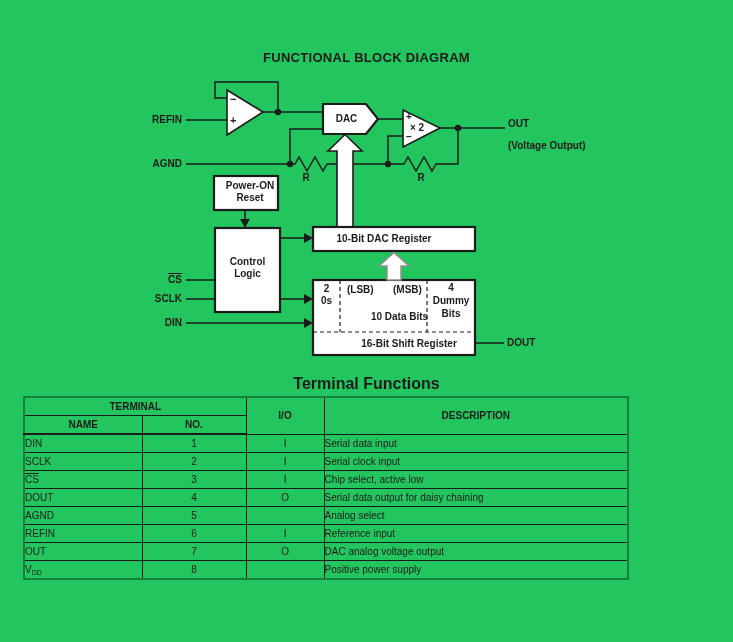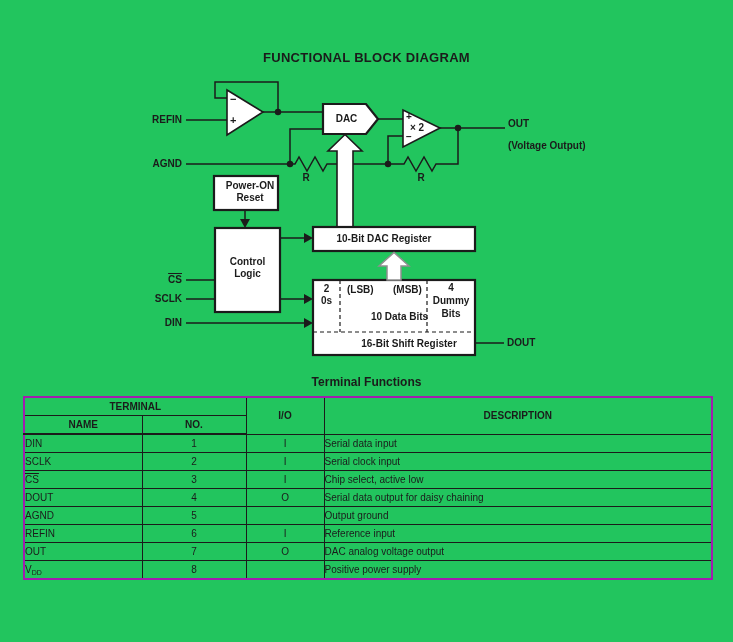--- a/index.html
+++ b/index.html
@@ -5,25 +5,25 @@
   html,body{margin:0;padding:0;background:#fff;}
   .canvas{position:relative;width:733px;height:642px;background:#22c55e;overflow:hidden;
           font-family:"Liberation Sans",sans-serif;color:#1b1b1b;}
   svg.wires{position:absolute;left:0;top:0;}
   .lbl{position:absolute;font-weight:bold;font-size:10px;line-height:12px;white-space:nowrap;}
   .left-lbl{left:122px;width:60px;text-align:right;}
   .ctr{text-align:center;}
   .diagram-title{position:absolute;left:0;right:0;top:50px;text-align:center;
                  font-weight:bold;font-size:13px;letter-spacing:.3px;}
   .table-title{position:absolute;left:0;right:0;top:375px;text-align:center;
-               font-weight:bold;font-size:12px;}
+               font-weight:bold;font-size:16px;}
   .ovl{text-decoration:overline;}
   .sub{font-size:7px;vertical-align:-2px;}
-  table.term{position:absolute;left:23px;top:396px;width:690px;table-layout:fixed;
-             border-collapse:collapse;border:2px solid #a21caf;font-size:10px;color:#1b1b1b;}
+  table.term{position:absolute;left:23px;top:396px;width:606px;table-layout:fixed;
+             border-collapse:collapse;border:2px solid #15803d;font-size:10px;color:#1b1b1b;}
   table.term th,table.term td{border:1px solid #1b1b1b;height:17px;padding:0;
              font-size:10px;vertical-align:middle;overflow:hidden;}
   table.term th{font-weight:bold;text-align:center;}
   th.no-bottom{border-bottom:none;}
   th.no-top{border-top:none;}
   th.no-right{border-right:none;}
   th.no-left{border-left:none;}
   tr.subhead th, th.spanside{border-bottom:2px solid #1b1b1b;}
   td.c-name{text-align:left;padding-left:4px;}
   td.c-no{text-align:center;}
@@ -167,21 +167,21 @@
     <tr>
       <td class="c-name">DOUT</td>
       <td class="c-no">4</td>
       <td class="c-io">O</td>
       <td class="c-desc">Serial data output for daisy chaining</td>
     </tr>
     <tr>
       <td class="c-name">AGND</td>
       <td class="c-no">5</td>
       <td class="c-io"></td>
-      <td class="c-desc">Output ground</td>
+      <td class="c-desc">Analog select</td>
     </tr>
     <tr>
       <td class="c-name">REFIN</td>
       <td class="c-no">6</td>
       <td class="c-io">I</td>
       <td class="c-desc">Reference input</td>
     </tr>
     <tr>
       <td class="c-name">OUT</td>
       <td class="c-no">7</td>

